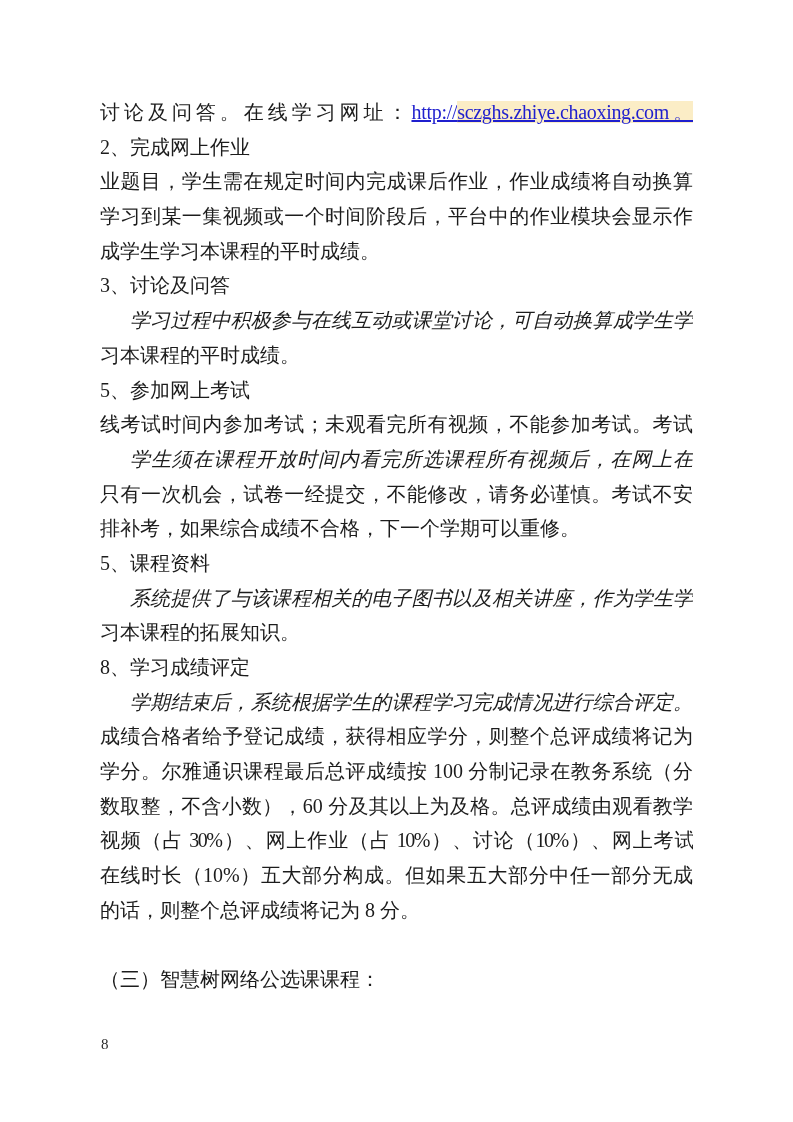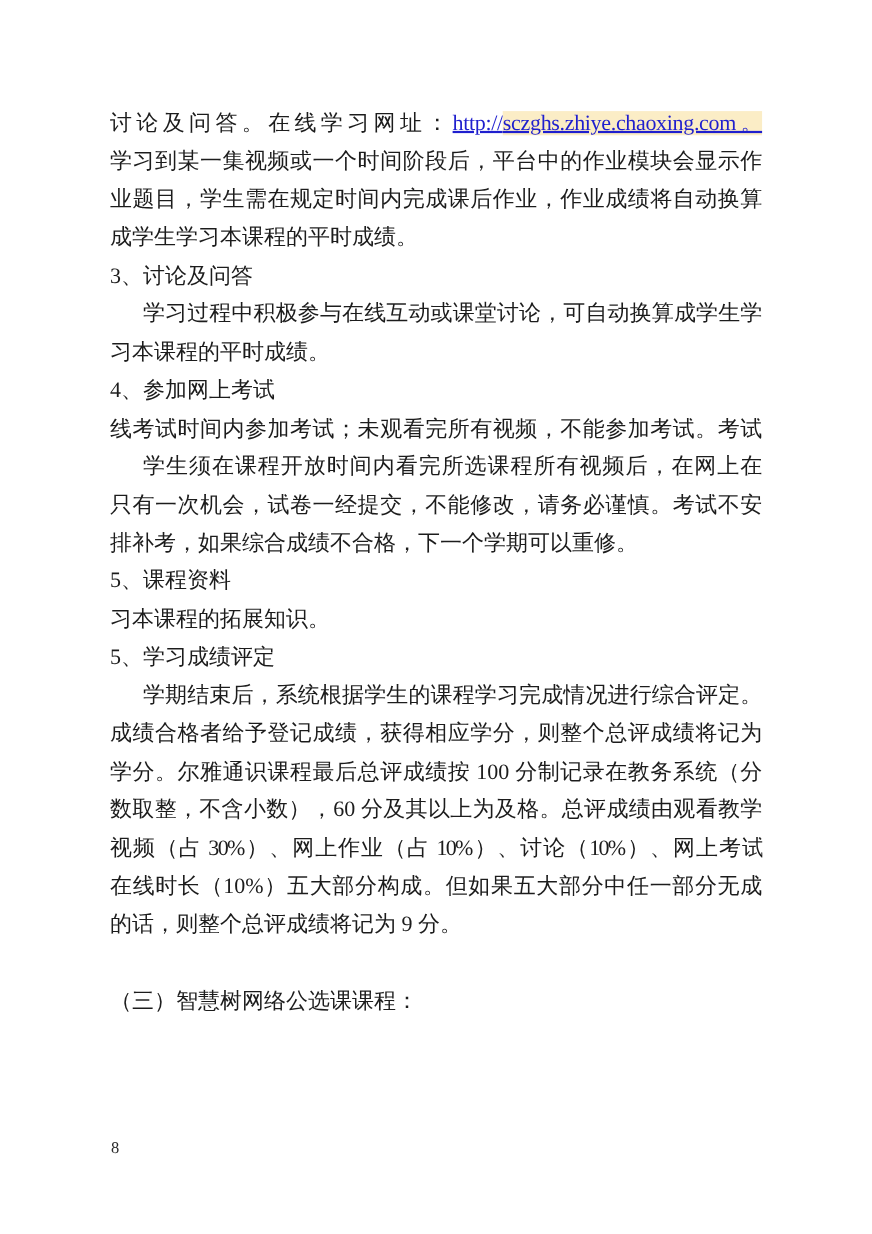--- a/index.html
+++ b/index.html
@@ -27,21 +27,21 @@
     height: 34.7px;
     line-height: 34.7px;
     white-space: nowrap;
     overflow: hidden;
   }
   .full {
     white-space: normal;
     text-align: justify;
     text-align-last: justify;
   }
-  .indent { text-indent: 30px; }
+  .indent { text-indent: 30px; font-style: italic; }
   .tight  { letter-spacing: -1.5px; }
   .tight-sm { letter-spacing: -0.3px; }
   .link {
     color: #1f1fce;
     text-decoration: underline;
     text-decoration-color: #1f1fce;
     cursor: pointer;
   }
   .hl {
     background: #fbedc6;
@@ -58,45 +58,47 @@
   }
 </style>
 </head>
 <body>
 
 <div class="page">
   <div class="content">
 
     <div class="line full tight-sm"><span>讨论及问答。在线学习网址：</span><span class="link"><span>http://</span><span class="hl">sczghs.zhiye.chaoxing.com。</span></span></div>
 
+    <div class="line">2、完成网上作业</div>
+    <div class="line full">业题目，学生需在规定时间内完成课后作业，作业成绩将自动换算</div>
     <div class="line full">学习到某一集视频或一个时间阶段后，平台中的作业模块会显示作</div>
-    <div class="line full">业题目，学生需在规定时间内完成课后作业，作业成绩将自动换算</div>
     <div class="line">成学生学习本课程的平时成绩。</div>
 
     <div class="line">3、讨论及问答</div>
     <div class="line full indent">学习过程中积极参与在线互动或课堂讨论，可自动换算成学生学</div>
     <div class="line">习本课程的平时成绩。</div>
 
-    <div class="line">4、参加网上考试</div>
+    <div class="line">5、参加网上考试</div>
     <div class="line full">线考试时间内参加考试；未观看完所有视频，不能参加考试。考试</div>
     <div class="line full indent">学生须在课程开放时间内看完所选课程所有视频后，在网上在</div>
     <div class="line full">只有一次机会，试卷一经提交，不能修改，请务必谨慎。考试不安</div>
     <div class="line">排补考，如果综合成绩不合格，下一个学期可以重修。</div>
 
     <div class="line">5、课程资料</div>
+    <div class="line full indent">系统提供了与该课程相关的电子图书以及相关讲座，作为学生学</div>
     <div class="line">习本课程的拓展知识。</div>
 
-    <div class="line">5、学习成绩评定</div>
+    <div class="line">8、学习成绩评定</div>
     <div class="line full indent">学期结束后，系统根据学生的课程学习完成情况进行综合评定。</div>
     <div class="line full">成绩合格者给予登记成绩，获得相应学分，则整个总评成绩将记为</div>
     <div class="line full">学分。尔雅通识课程最后总评成绩按 100 分制记录在教务系统（分</div>
     <div class="line full">数取整，不含小数），60 分及其以上为及格。总评成绩由观看教学</div>
     <div class="line full tight">视频（占 30%）、网上作业（占 10%）、讨论（10%）、网上考试（40%）、</div>
     <div class="line full">在线时长（10%）五大部分构成。但如果五大部分中任一部分无成绩</div>
-    <div class="line">的话，则整个总评成绩将记为 9 分。</div>
+    <div class="line">的话，则整个总评成绩将记为 8 分。</div>
 
     <div class="line"></div>
 
     <div class="line">（三）智慧树网络公选课课程：</div>
   </div>
 
   <div class="page-number">8</div>
 </div>
 
 </body></html>

